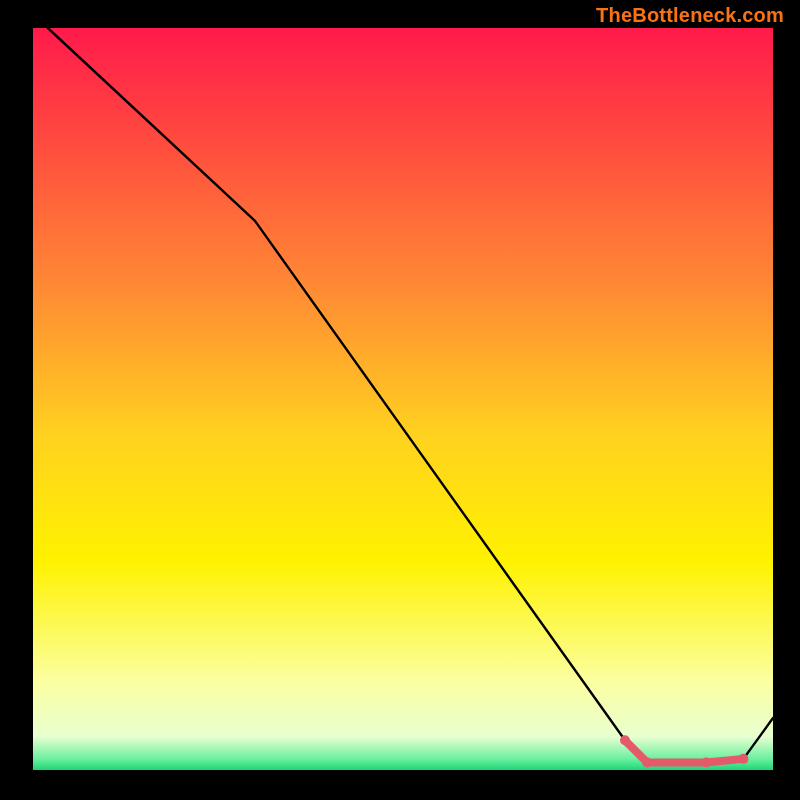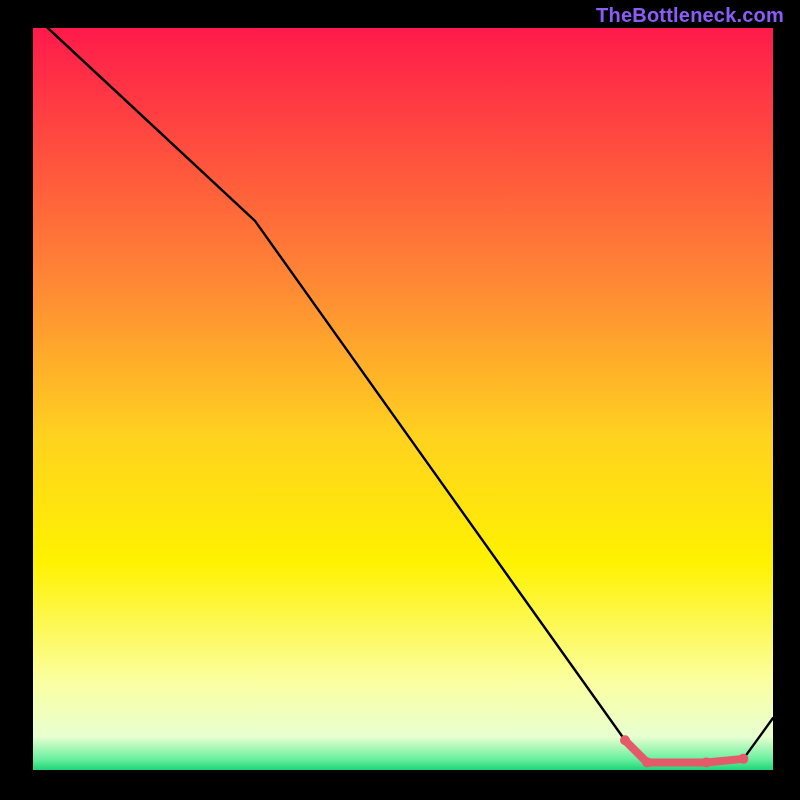--- a/index.html
+++ b/index.html
@@ -15,21 +15,21 @@
     width: 800px;
     height: 800px;
   }
   .watermark {
     position: absolute;
     top: 4px;
     right: 16px;
     font-family: Arial, Helvetica, sans-serif;
     font-size: 20px;
     font-weight: 600;
-    color: #8b5cf6;
+    color: #f97316;
     letter-spacing: 0.2px;
     z-index: 10;
   }
   svg.chart {
     position: absolute;
     top: 0;
     left: 0;
   }
 </style>
 </head>

